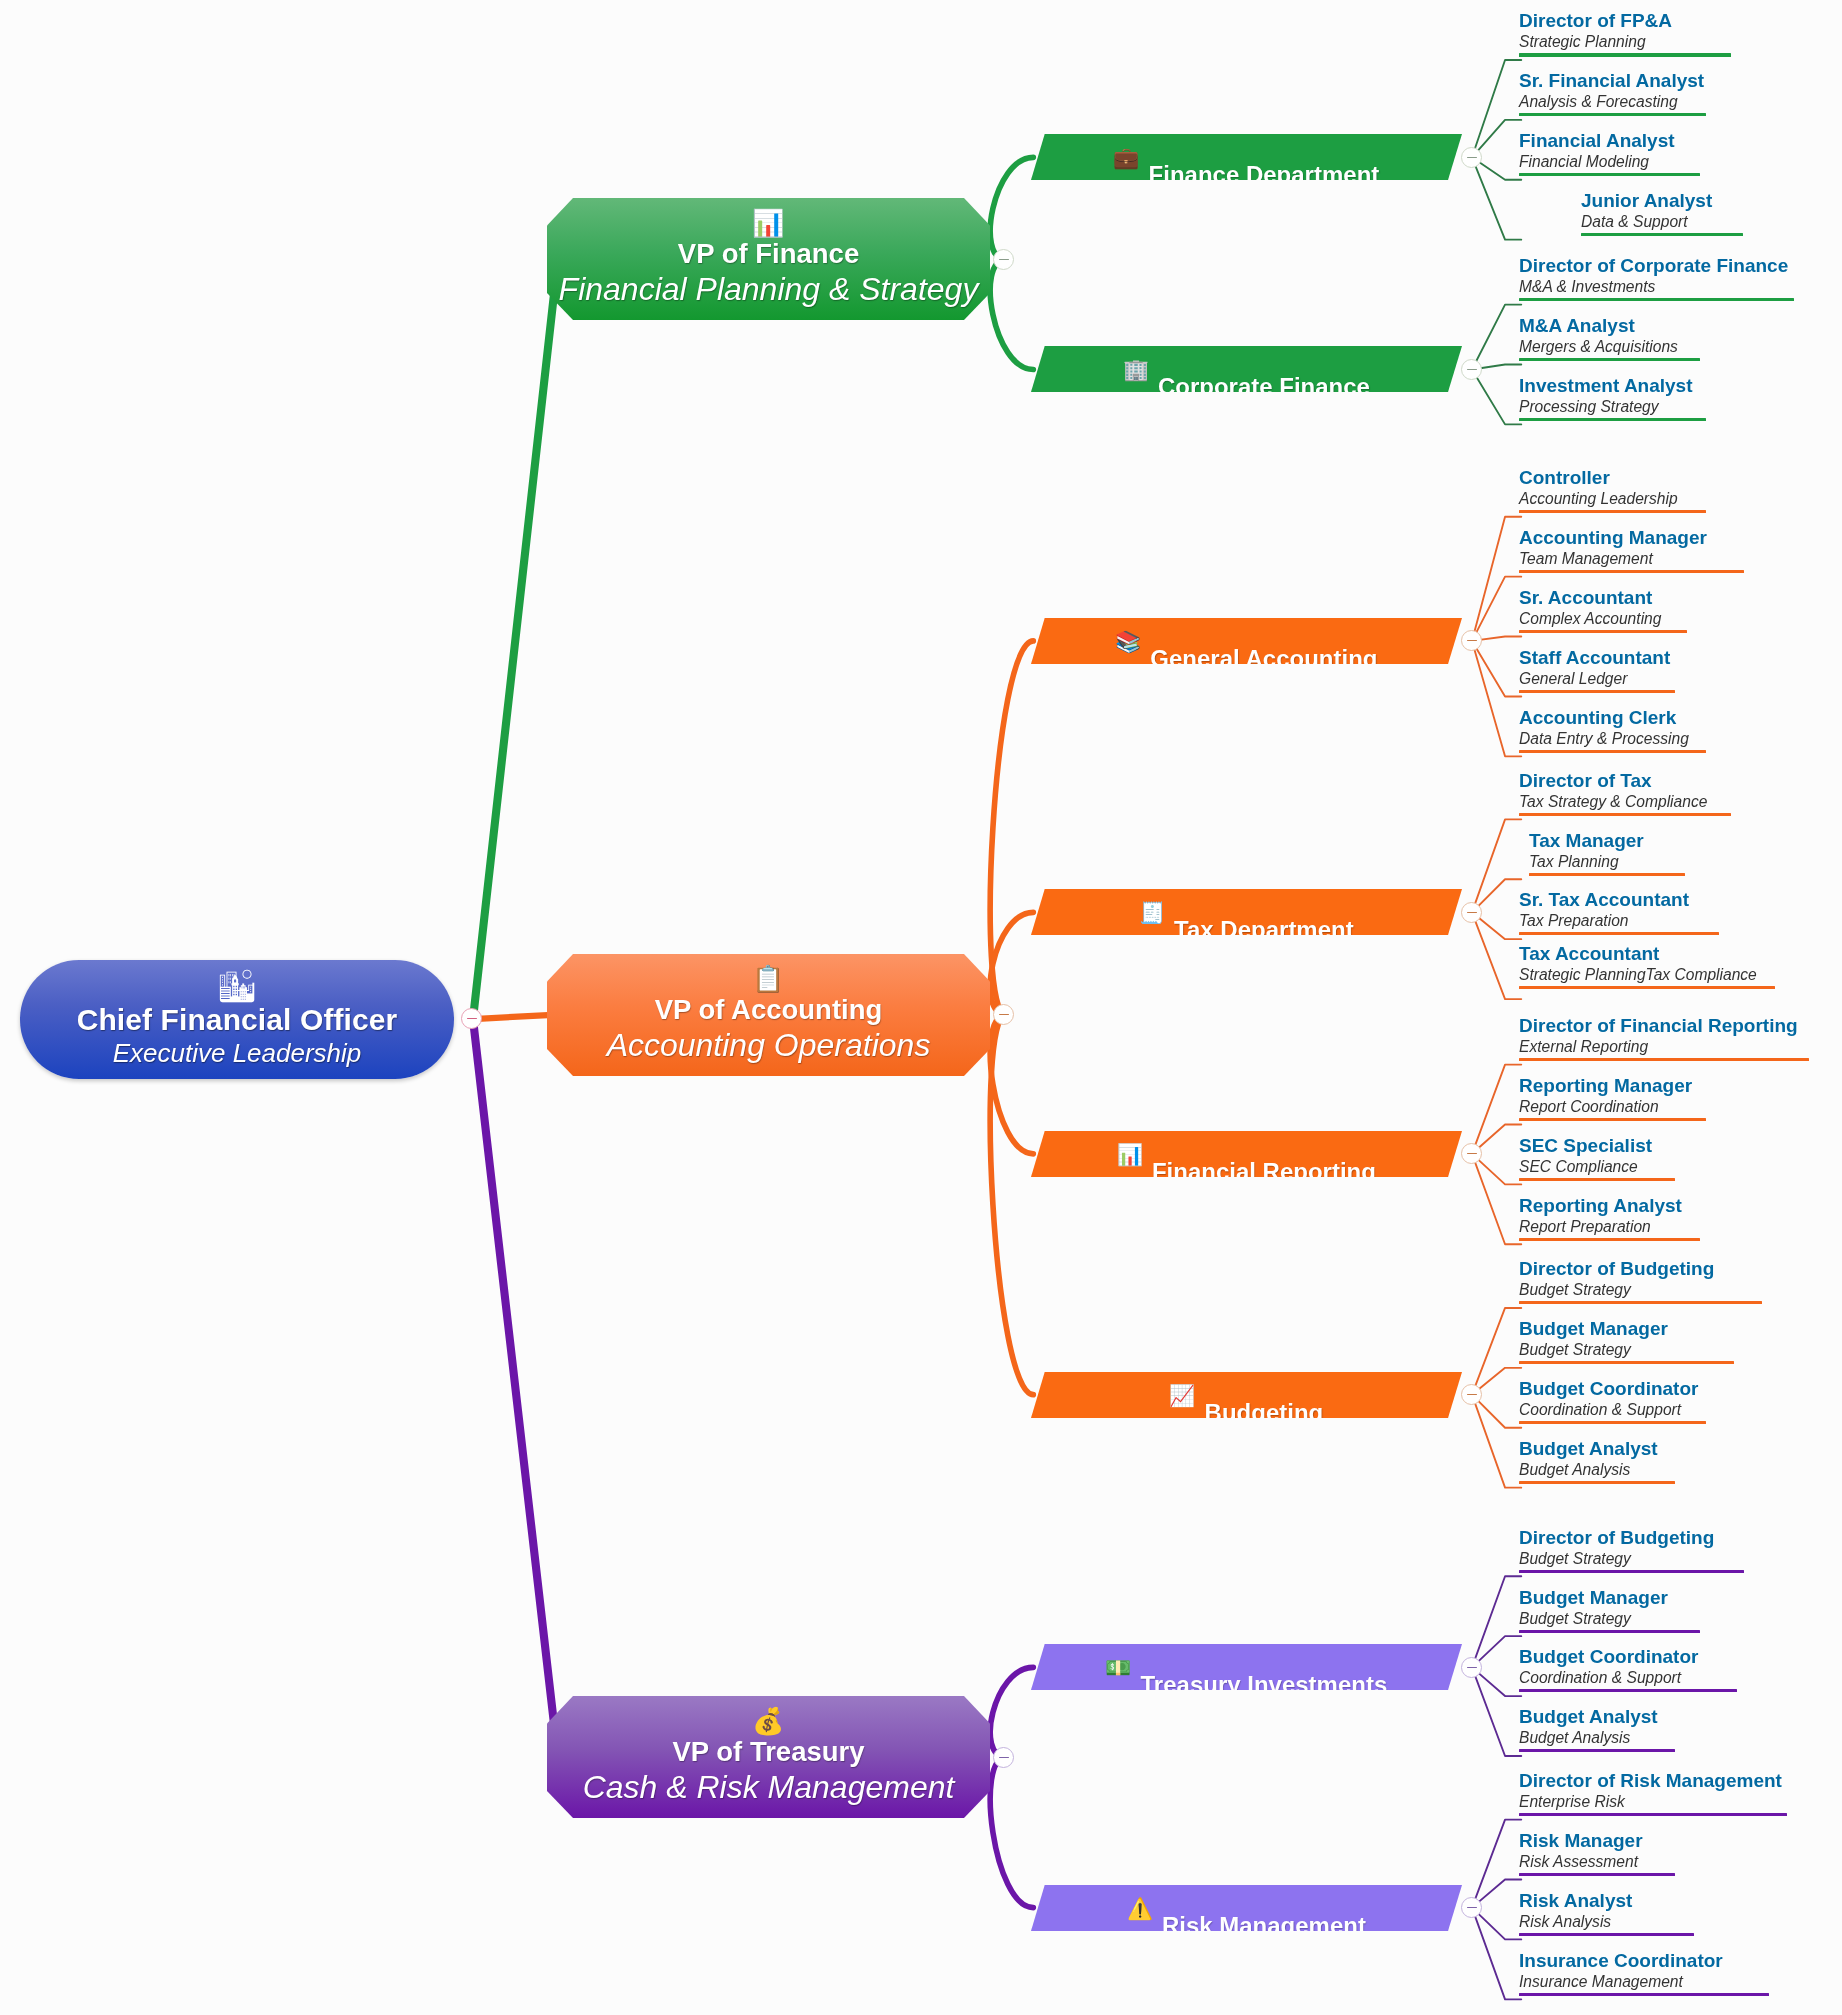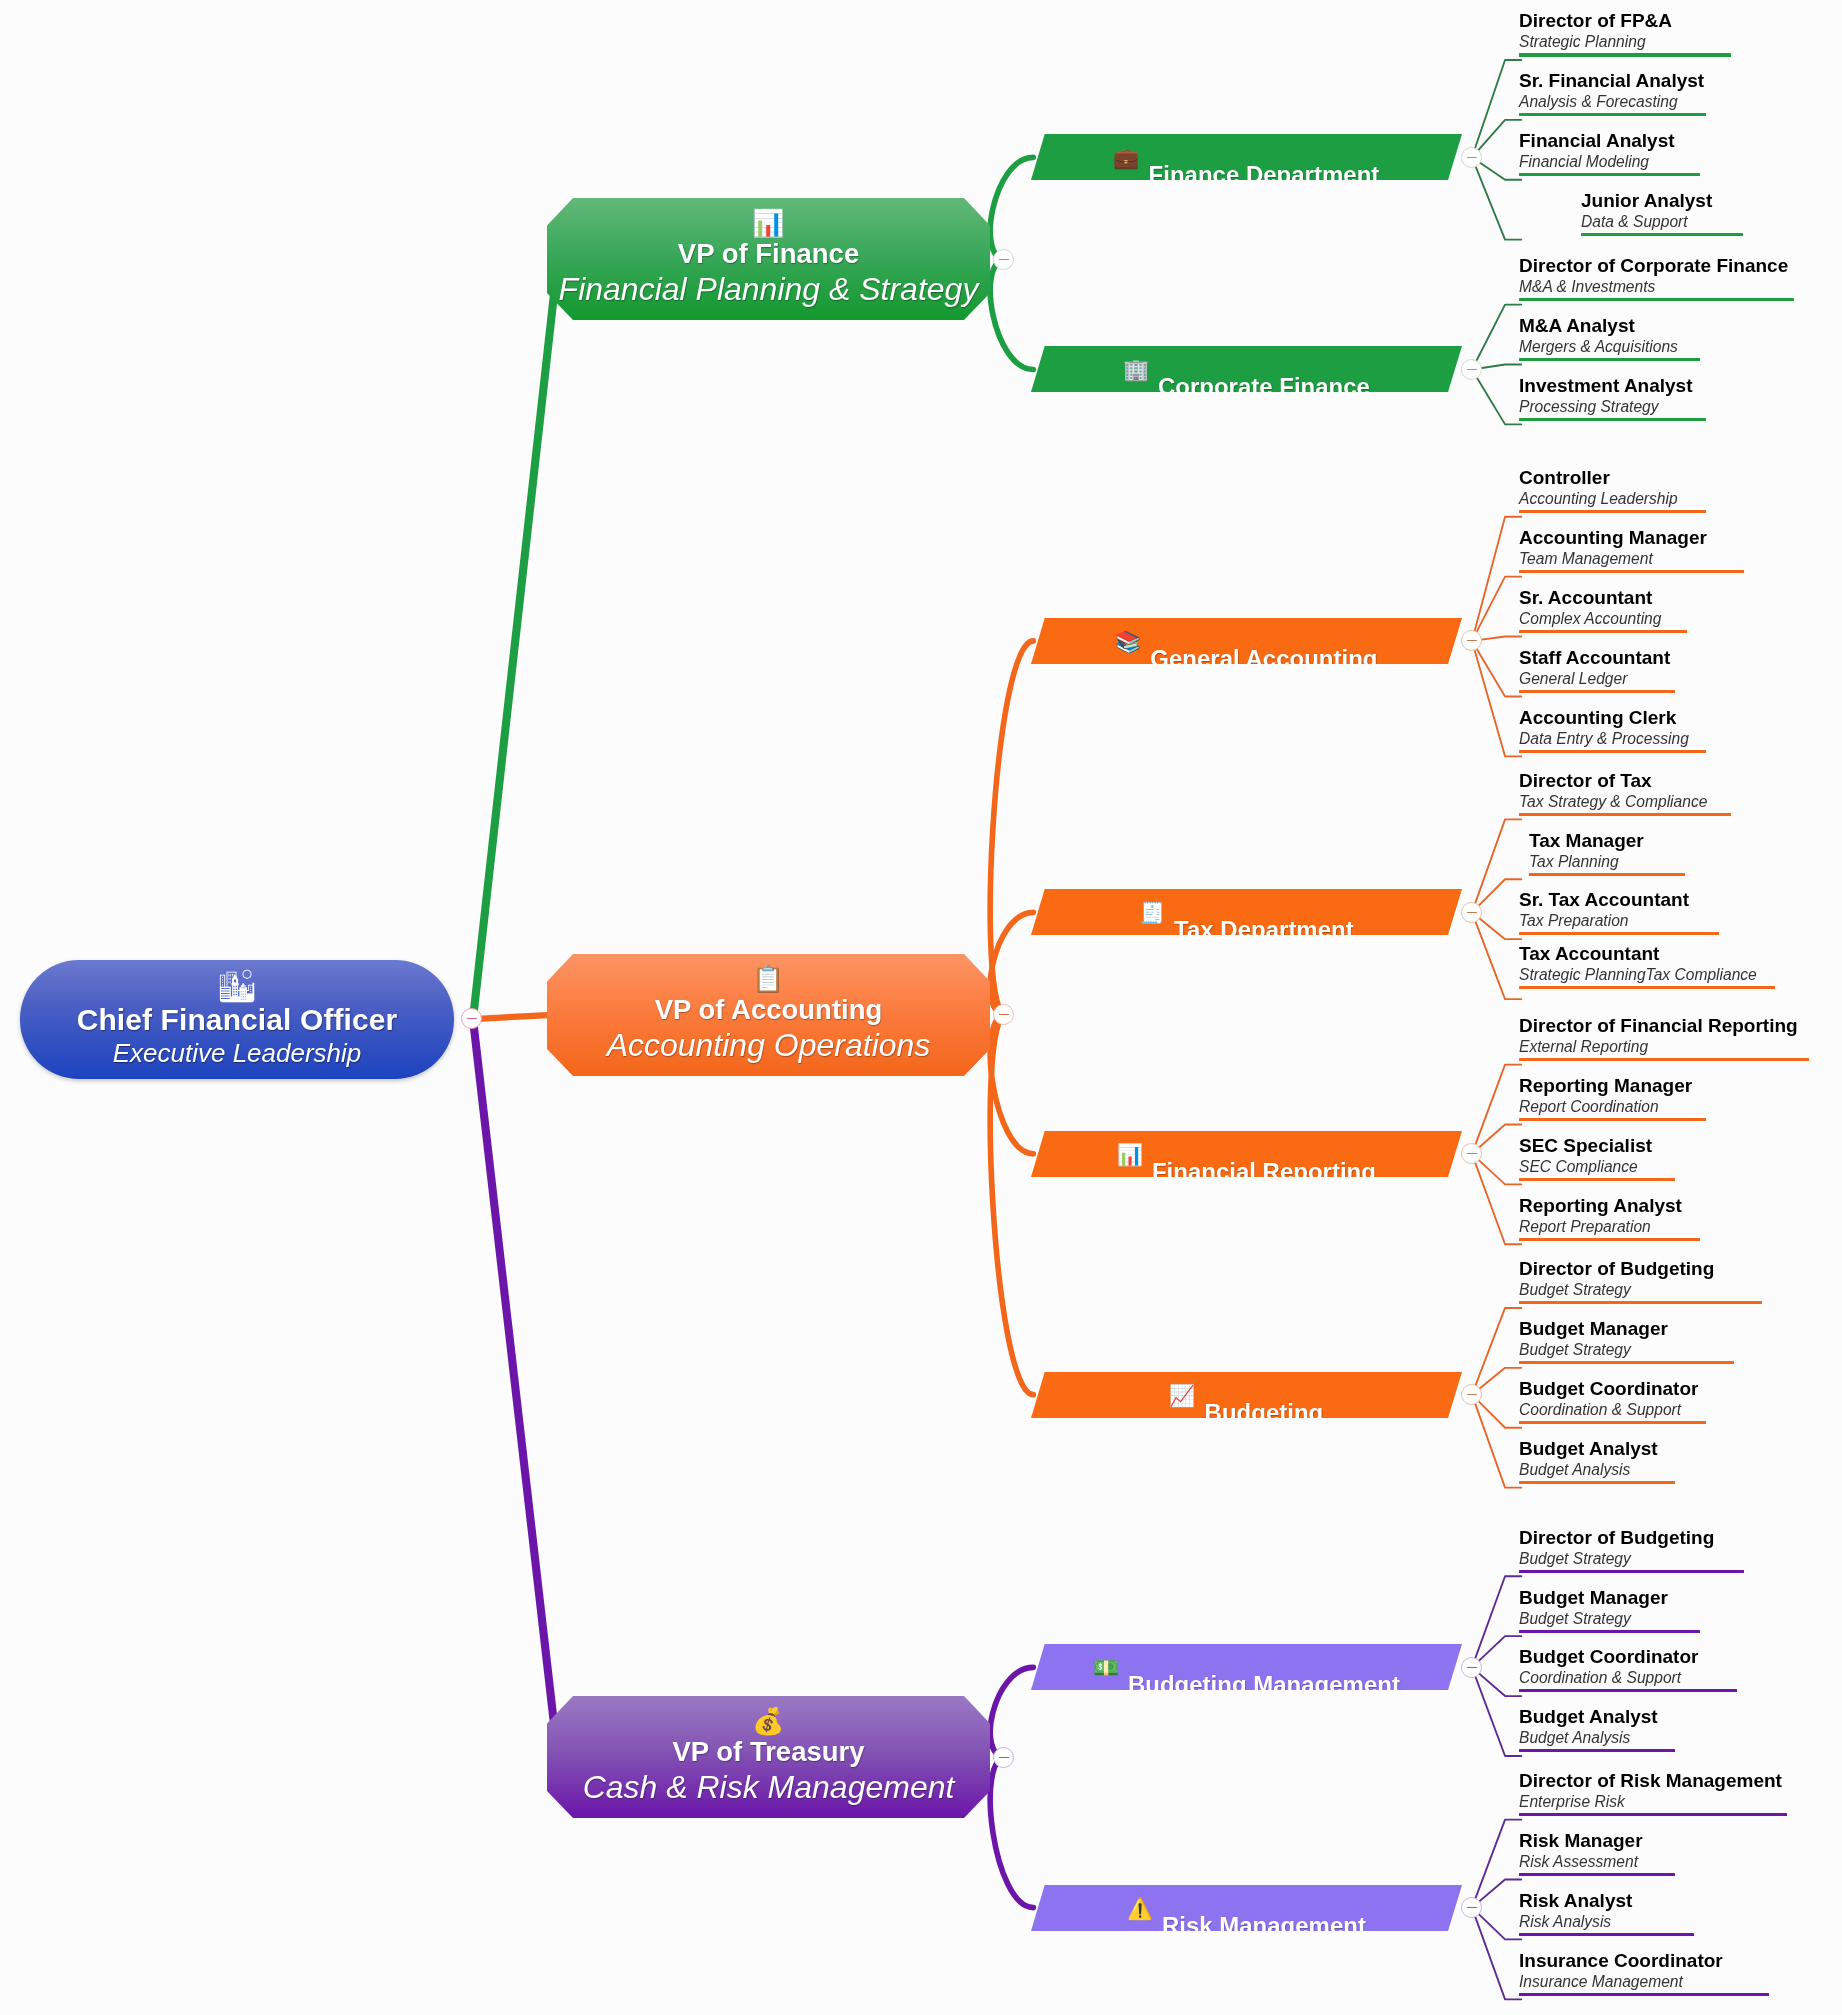--- a/index.html
+++ b/index.html
@@ -47,21 +47,21 @@
     color:#fff; box-shadow:0 1.9px 3.1px rgba(0,0,0,.16);
   }
   .dept-green { background:#1d9e42; }
   .dept-orange{ background:#fa6a12; }
   .dept-purple{ background:#8d73ef; }
   .dept-icon { font-size:21px; line-height:1; margin-right:8.7px; }
   .dept-label{ font-size:24px; font-weight:bold; text-shadow:0.6px 1.2px 1.2px rgba(0,0,0,.3); white-space:nowrap;margin-top:36px; }
 
   
   .leaf{ position:absolute; }
-  .leaf-title{ font-size:19px; font-weight:bold; color:#000000; white-space:nowrap; line-height:1.08; }
+  .leaf-title{ font-size:19px; font-weight:bold; color:#0369a1; white-space:nowrap; line-height:1.08; }
   .leaf-sub  { font-size:15.6px; font-style:italic; color:#333; white-space:nowrap; line-height:1.12; margin-top:1.2px; }
   .leaf-rule { height:3.7px; margin-top:2.5px; border-radius:0.6px; }
 
   
   .toggle{
     position:absolute; width:21px; height:21px; border-radius:50%;
     background:#ffffff; border:1.9px solid #cfa4a4;
     display:flex; align-items:center; justify-content:center;
   }
   .toggle .bar{ width:10px; height:1.9px; background:#b26a6a; border-radius:1.2px; }
@@ -313,21 +313,21 @@
       <div class="vp-node vp-purple" style="left: 547px; top: 1696px;">
         <div class="vp-icon">💰</div>
         <div class="vp-title">VP of Treasury</div>
         <div class="vp-sub">Cash &amp; Risk Management</div>
       </div>
       <div class="toggle t-purple" style="left: 993px; top: 1747px;">
         <div class="bar"></div>
       </div>
       <div class="dept-node dept-purple" style="left: 1031px; top: 1644px;">
         <span class="dept-icon">💵</span>
-        <span class="dept-label">Budgeting Management</span>
+        <span class="dept-label">Treasury Investments</span>
       </div>
       <div class="toggle t-purple" style="left: 1461px; top: 1657px;">
         <div class="bar"></div>
       </div>
       <div class="leaf" style="left: 1519px; top: 1528px;">
         <div class="leaf-title">Director of Budgeting</div>
         <div class="leaf-sub">Budget Strategy</div>
         <div class="leaf-rule" style="width: 225px; background: rgb(107, 22, 168);"></div>
       </div>
       <div class="leaf" style="left: 1519px; top: 1588px;">

